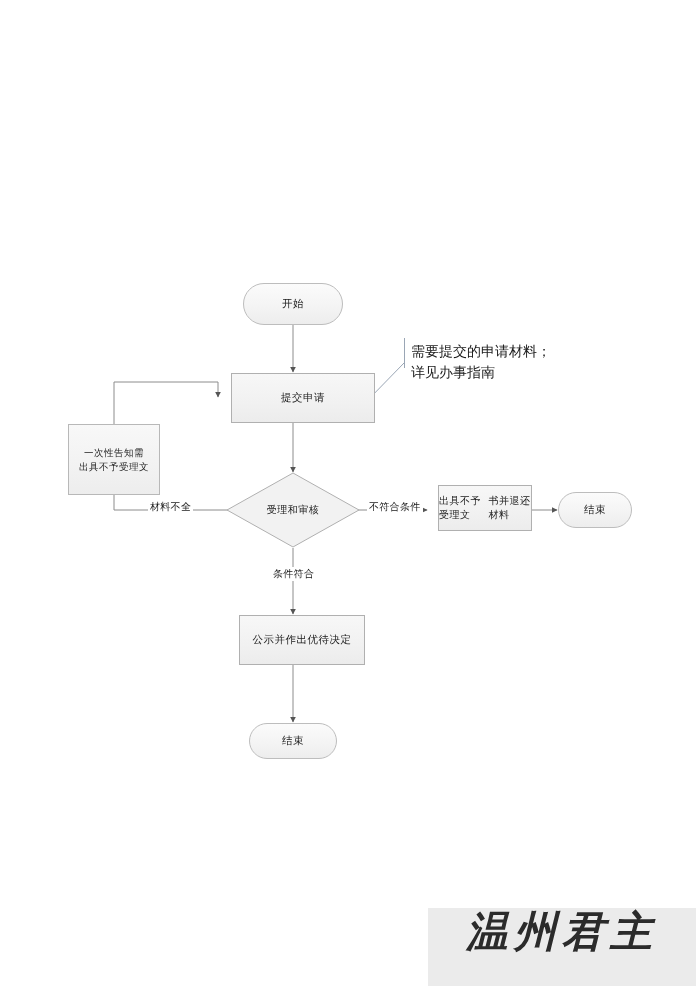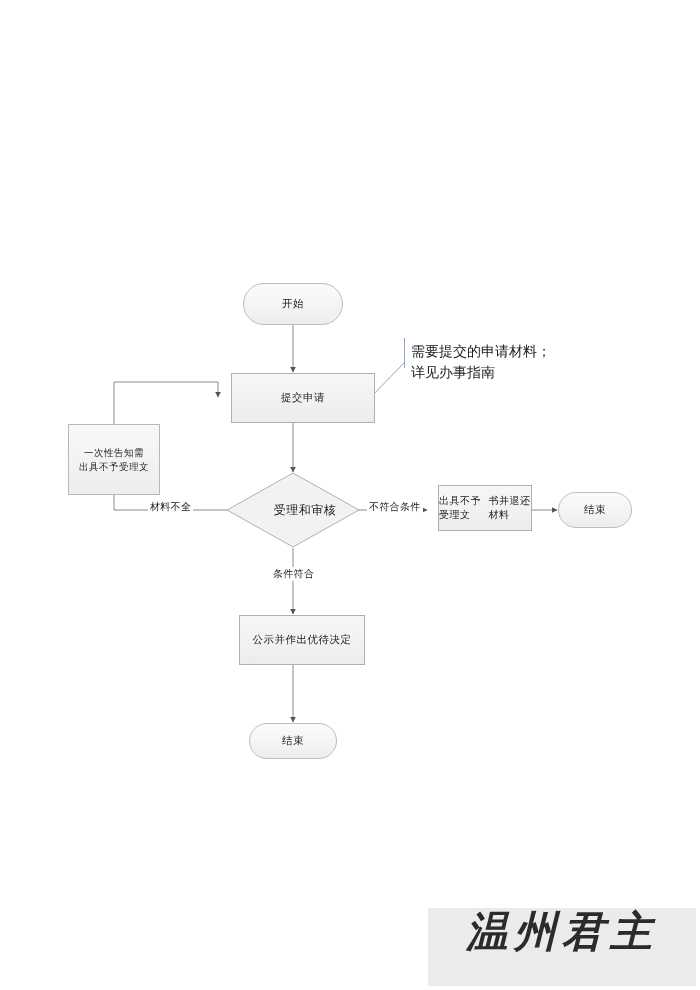--- a/index.html
+++ b/index.html
@@ -100,27 +100,27 @@
     box-sizing: border-box;
   }
   .decision .dia-shape {
     position: absolute;
     left: 0; top: 0;
     width: 100%;
     height: 100%;
   }
   .decision .dia-text {
     position: absolute;
-    left: 12px; top: 0;
+    left: 0; top: 0;
     width: 100%;
     height: 100%;
     display: flex;
     align-items: center;
     justify-content: center;
-    font-size: 12px;
+    font-size: 10px;
     color: #1a1a1a;
     letter-spacing: 0.5px;
   }
 
   
   .note {
     position: absolute;
     box-sizing: border-box;
     border-left: 1px solid #9aa6b5;
     padding: 3px 2px 3px 6px;

